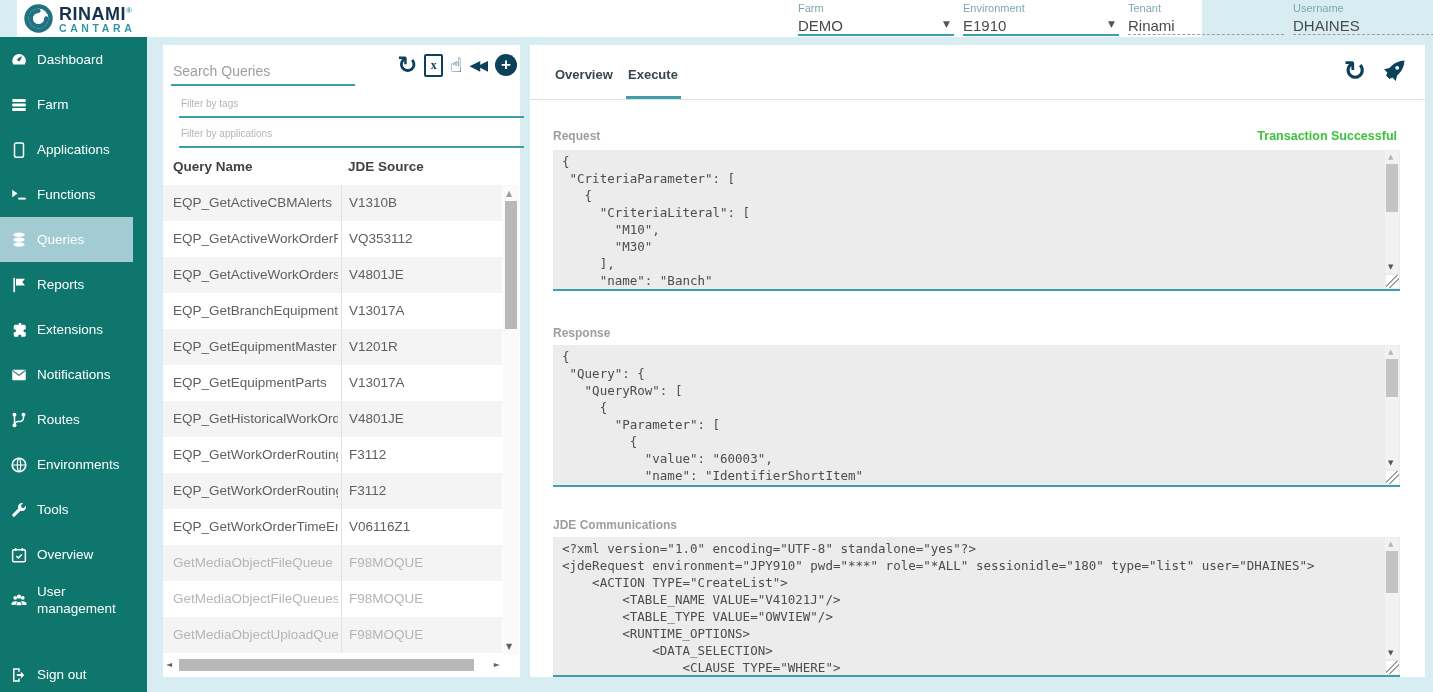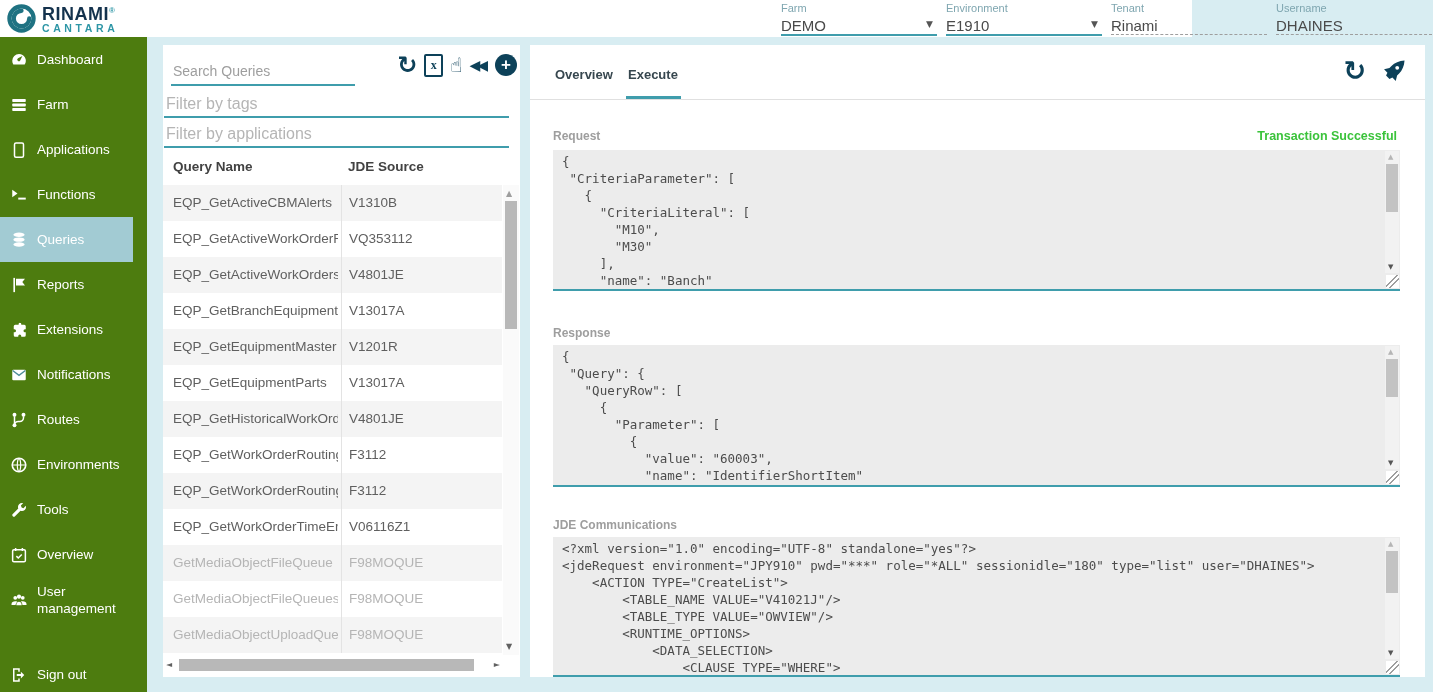--- a/index.html
+++ b/index.html
@@ -1,38 +1,38 @@
 <!DOCTYPE html>
 <html><head>
 <meta charset="utf-8">
 <style>
   html,body{margin:0;padding:0;}
   body{width:1433px;height:692px;overflow:hidden;background:#d8edf2;
        font-family:"Liberation Sans", sans-serif;position:relative;}
   .app{position:absolute;inset:0;width:1433px;height:692px;}
 
   
-  .topbar{position:absolute;left:0;top:0;width:1185px;height:37px;background:#ffffff;padding-left:7px;}
+  .topbar{position:absolute;left:17px;top:0;width:1185px;height:37px;background:#ffffff;}
   .logo{position:absolute;left:6px;top:2px;display:flex;align-items:center;gap:5px;}
   .logo-mark{width:31px;height:31px;}
   .logo-l1{font-size:18px;font-weight:800;color:#14324d;letter-spacing:.5px;line-height:17px;}
   .logo-l1 .reg{font-size:8px;vertical-align:super;color:#2e96a6;}
   .logo-l2{font-size:10.5px;font-weight:700;color:#2e96a6;letter-spacing:3.6px;line-height:11px;text-align:right;}
 
   .tfield{position:absolute;top:2px;width:156px;height:32px;}
   .tfield .lbl{font-size:11px;color:#7fa6b0;line-height:12px;}
   .tfield .val{font-size:15px;color:#4a4a4a;line-height:19px;margin-top:2px;}
   .tfield.sel{border-bottom:2px solid #3f9dac;}
   .tfield.ro{border-bottom:1px dashed #9e9e9e;}
   .tfield .caret{position:absolute;right:4px;top:17px;font-size:9px;color:#555;
                  font-family:"DejaVu Sans",sans-serif;}
   .tf0{left:781px;} .tf1{left:946px;} .tf2{left:1111px;} .tf3{left:1276px;}
 
   
-  .sidebar{position:absolute;left:0;top:37px;width:147px;height:655px;background:#4d7c0f;}
+  .sidebar{position:absolute;left:0;top:37px;width:147px;height:655px;background:#0f766e;}
   .side-item{position:relative;height:45px;display:flex;align-items:center;gap:9px;
              padding-left:10px;color:#ffffff;font-size:13.5px;box-sizing:border-box;cursor:pointer;}
   .side-item svg{flex:0 0 18px;}
   .side-item.selected{width:133px;background:#a2cbd3;}
   .side-item .two{line-height:17px;}
   .signout{position:absolute;left:0;top:615px;width:147px;}
 
   
   .qpanel{position:absolute;left:163px;top:45px;width:357px;height:632px;background:#ffffff;}
   .search-input{position:absolute;left:8px;top:13px;width:180px;height:24px;border:none;outline:none;
@@ -41,22 +41,22 @@
   .qicons{position:absolute;right:3px;top:8px;display:flex;align-items:center;gap:7px;color:#0d4159;}
   .ic-sync{font-size:24px;font-weight:700;font-family:"DejaVu Sans",sans-serif;line-height:24px;cursor:pointer;}
   .ic-excel{width:15px;height:19px;border:2px solid #0d4159;border-radius:2px;position:relative;
             display:flex;align-items:center;justify-content:center;cursor:pointer;}
   .ic-excel span{font-size:12px;font-weight:700;color:#0d4159;font-family:"Liberation Serif",serif;}
   .ic-hand{font-size:20px;font-family:"DejaVu Sans",sans-serif;cursor:pointer;}
   .ic-rewind{font-size:14px;letter-spacing:-3px;font-family:"DejaVu Sans",sans-serif;
              padding-right:3px;cursor:pointer;}
   .ic-plus{width:22px;height:22px;border-radius:50%;background:#0d4159;color:#fff;display:flex;
            align-items:center;justify-content:center;font-size:17px;font-weight:700;line-height:20px;cursor:pointer;}
-  .filter-input{position:absolute;left:1px;width:341px;height:23px;border:none;outline:none;
-       border-bottom:2px solid #3f9dac;font-size:16px;color:#0f172a;font-family:inherit;background:transparent;}
+  .filter-input{position:absolute;left:16px;width:341px;height:23px;border:none;outline:none;
+       border-bottom:2px solid #3f9dac;font-size:10px;color:#0f172a;font-family:inherit;background:transparent;}
   .filter-input::placeholder{color:#b5b5b5;}
   .f-tags{top:46px;} .f-apps{top:76px;}
 
   .thead{position:absolute;left:0;top:107px;width:425px;height:32px;}
   .thead .h1{position:absolute;left:10px;top:7px;font-size:13.5px;font-weight:700;color:#424242;}
   .thead .h2{position:absolute;left:185px;top:7px;font-size:13.5px;font-weight:700;color:#424242;}
   .tbody{position:absolute;left:0;top:140px;width:339px;height:468px;overflow:hidden;}
   .coldiv{position:absolute;left:178px;top:140px;width:1px;height:468px;background:#e3e3e3;}
   .trow{position:relative;height:36px;width:339px;}
   .trow.odd{background:#f4f4f4;}

